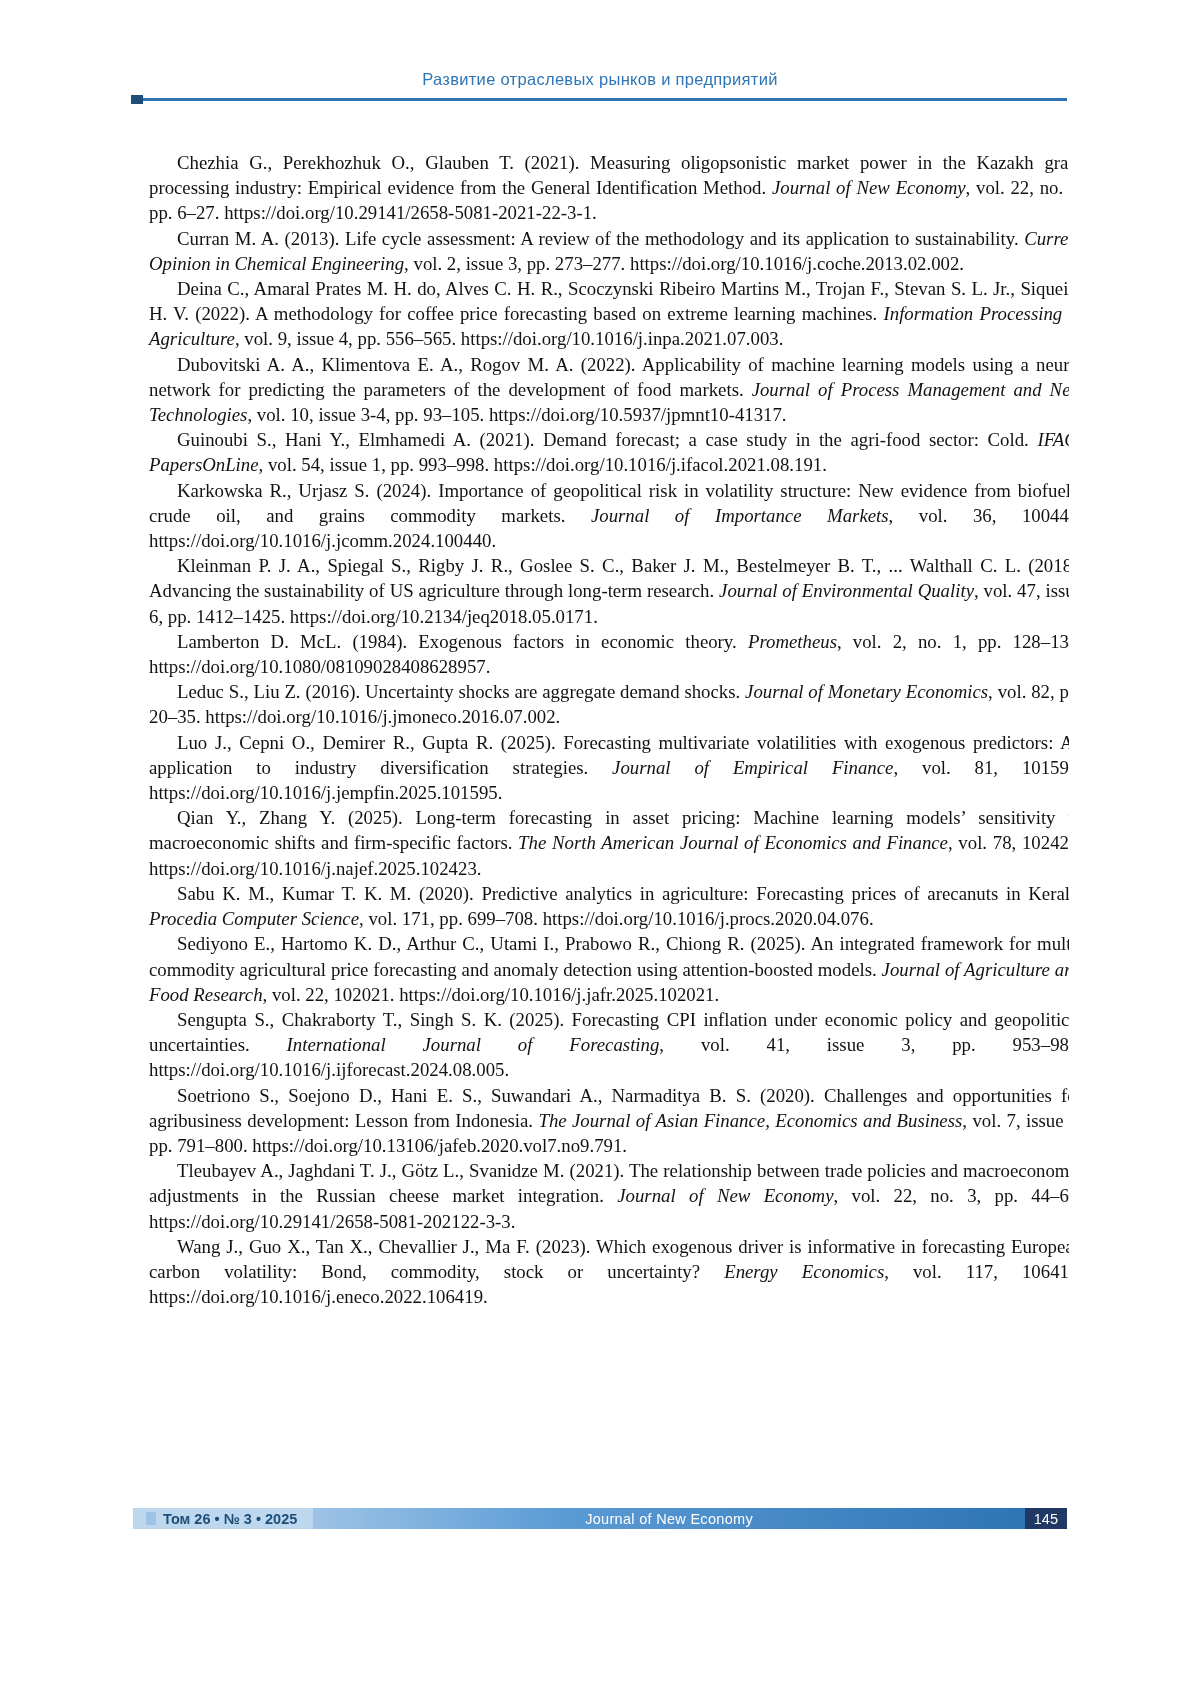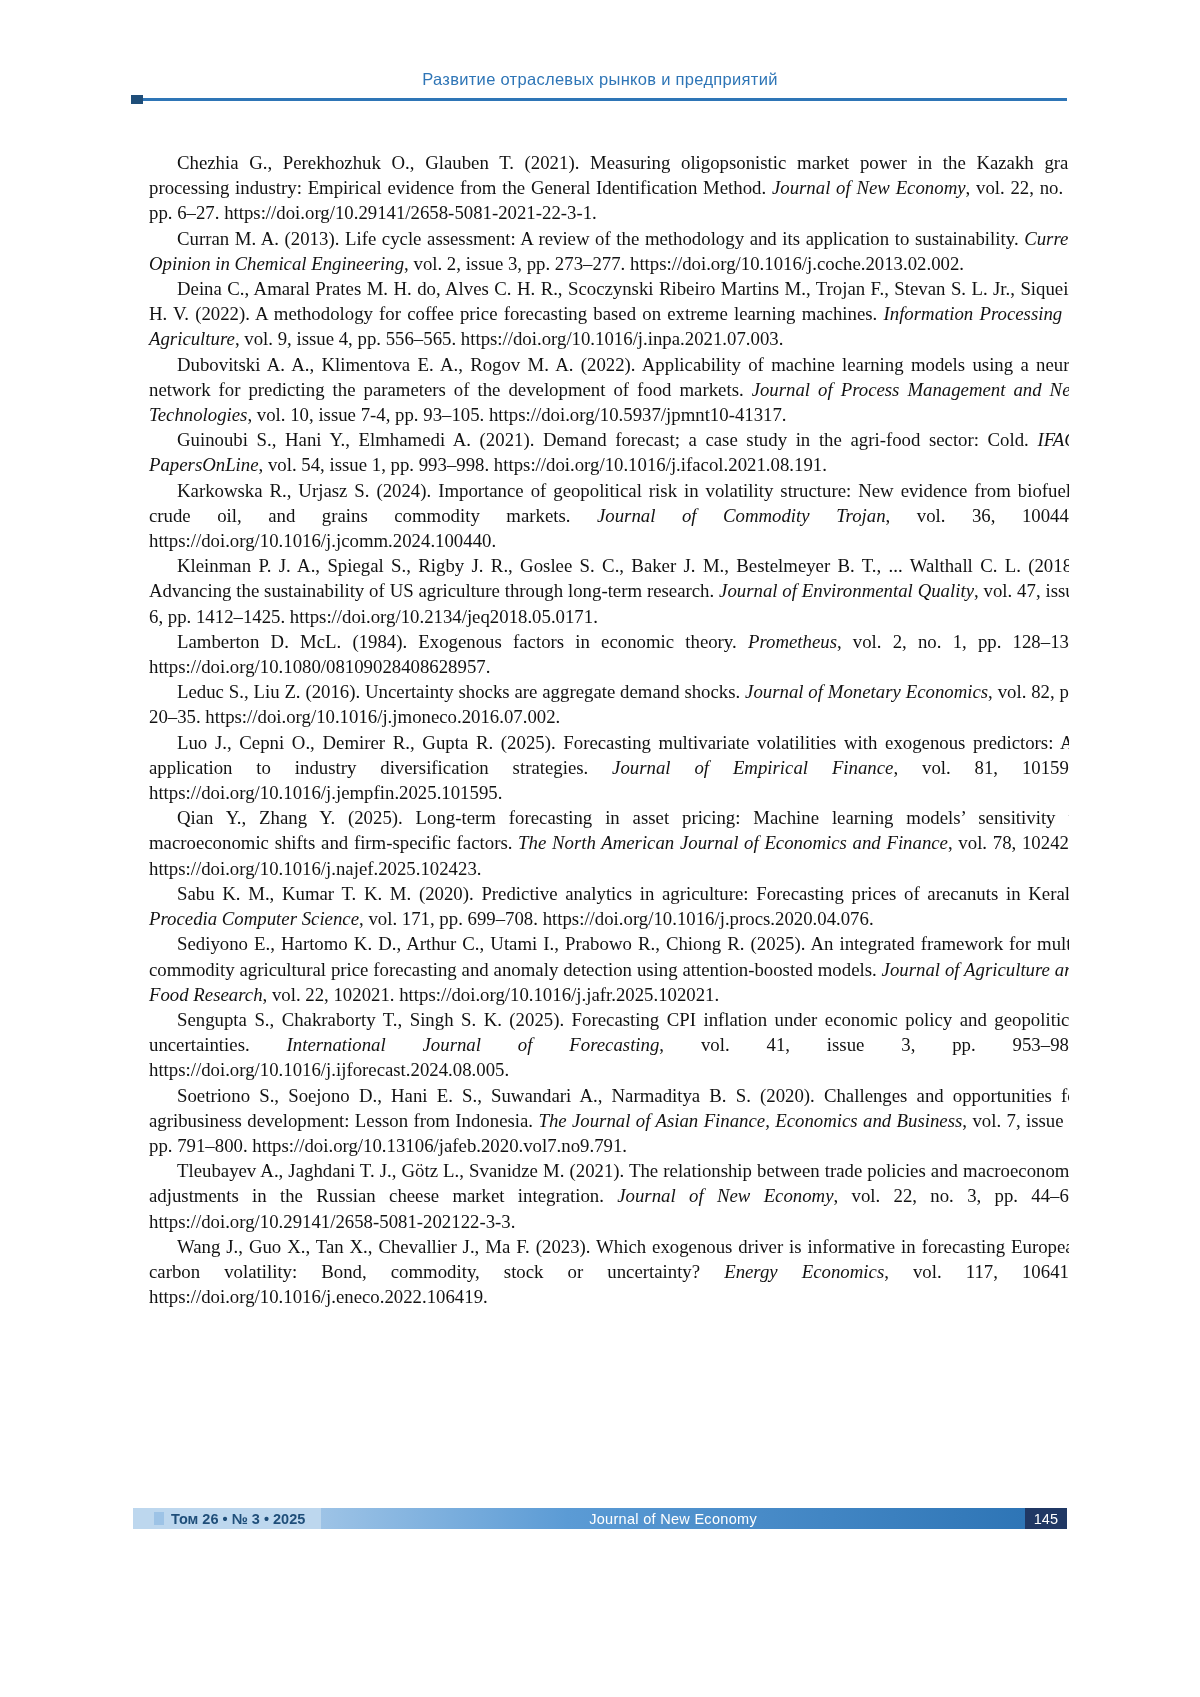--- a/index.html
+++ b/index.html
@@ -67,21 +67,21 @@
     align-items: stretch;
     font-family: "Liberation Sans", sans-serif;
     font-size: 14.5px;
   }
   .foot-left {
     background: #bdd7ee;
     color: #1f4e79;
     display: flex;
     align-items: center;
     gap: 7px;
-    padding: 0 16px 0 21px;
+    padding: 0 16px 0 13px;
     font-weight: bold;
     white-space: nowrap;
   }
   .foot-square {
     width: 10px;
     height: 13px;
     background: #9dc3e6;
     display: inline-block;
   }
   .foot-bar {
@@ -112,23 +112,23 @@
     <div class="running-head">Развитие отраслевых рынков и предприятий</div>
     <div class="head-rule">
       <span class="head-square"></span>
     </div>
   </div>
 
   <div class="refs" id="refs">
       <p class="ref"><span>Chezhia G., Perekhozhuk O., Glauben T. (2021). Measuring oligopsonistic market power in the Kazakh grain processing industry: Empirical evidence from the General Identification Method. </span><span class="it">Journal of New Economy</span><span>, vol. 22, no. 3, pp. 6–27. https://doi.org/10.29141/2658-5081-2021-22-3-1.</span></p>
       <p class="ref"><span>Curran M. A. (2013). Life cycle assessment: A review of the methodology and its application to sustainability. </span><span class="it">Current Opinion in Chemical Engineering</span><span>, vol. 2, issue 3, pp. 273–277. https://doi.org/10.1016/j.coche.2013.02.002.</span></p>
       <p class="ref"><span>Deina C., Amaral Prates M. H. do, Alves C. H. R., Scoczynski Ribeiro Martins M., Trojan F., Stevan S. L. Jr., Siqueira H. V. (2022). A methodology for coffee price forecasting based on extreme learning machines. </span><span class="it">Information Processing in Agriculture</span><span>, vol. 9, issue 4, pp. 556–565. https://doi.org/10.1016/j.inpa.2021.07.003.</span></p>
-      <p class="ref"><span>Dubovitski A. A., Klimentova E. A., Rogov M. A. (2022). Applicability of machine learning models using a neural network for predicting the parameters of the development of food markets. </span><span class="it">Journal of Process Management and New Technologies</span><span>, vol. 10, issue 7-4, pp. 93–105. https://doi.org/10.5937/jpmnt10-41317.</span></p>
+      <p class="ref"><span>Dubovitski A. A., Klimentova E. A., Rogov M. A. (2022). Applicability of machine learning models using a neural network for predicting the parameters of the development of food markets. </span><span class="it">Journal of Process Management and New Technologies</span><span>, vol. 10, issue 3-4, pp. 93–105. https://doi.org/10.5937/jpmnt10-41317.</span></p>
       <p class="ref"><span>Guinoubi S., Hani Y., Elmhamedi A. (2021). Demand forecast; a case study in the agri-food sector: Cold. </span><span class="it">IFAC-PapersOnLine</span><span>, vol. 54, issue 1, pp. 993–998. https://doi.org/10.1016/j.ifacol.2021.08.191.</span></p>
-      <p class="ref"><span>Karkowska R., Urjasz S. (2024). Importance of geopolitical risk in volatility structure: New evidence from biofuels, crude oil, and grains commodity markets. </span><span class="it">Journal of Commodity Trojan</span><span>, vol. 36, 100440. https://doi.org/10.1016/j.jcomm.2024.100440.</span></p>
+      <p class="ref"><span>Karkowska R., Urjasz S. (2024). Importance of geopolitical risk in volatility structure: New evidence from biofuels, crude oil, and grains commodity markets. </span><span class="it">Journal of Importance Markets</span><span>, vol. 36, 100440. https://doi.org/10.1016/j.jcomm.2024.100440.</span></p>
       <p class="ref"><span>Kleinman P. J. A., Spiegal S., Rigby J. R., Goslee S. C., Baker J. M., Bestelmeyer B. T., ... Walthall C. L. (2018). Advancing the sustainability of US agriculture through long-term research. </span><span class="it">Journal of Environmental Quality</span><span>, vol. 47, issue 6, pp. 1412–1425. https://doi.org/10.2134/jeq2018.05.0171.</span></p>
       <p class="ref"><span>Lamberton D. McL. (1984). Exogenous factors in economic theory. </span><span class="it">Prometheus</span><span>, vol. 2, no. 1, pp. 128–133. https://doi.org/10.1080/08109028408628957.</span></p>
       <p class="ref"><span>Leduc S., Liu Z. (2016). Uncertainty shocks are aggregate demand shocks. </span><span class="it">Journal of Monetary Economics</span><span>, vol. 82, pp. 20–35. https://doi.org/10.1016/j.jmoneco.2016.07.002.</span></p>
       <p class="ref"><span>Luo J., Cepni O., Demirer R., Gupta R. (2025). Forecasting multivariate volatilities with exogenous predictors: An application to industry diversification strategies. </span><span class="it">Journal of Empirical Finance</span><span>, vol. 81, 101595. https://doi.org/10.1016/j.jempfin.2025.101595.</span></p>
       <p class="ref"><span>Qian Y., Zhang Y. (2025). Long-term forecasting in asset pricing: Machine learning models’ sensitivity to macroeconomic shifts and firm-specific factors. </span><span class="it">The North American Journal of Economics and Finance</span><span>, vol. 78, 102423. https://doi.org/10.1016/j.najef.2025.102423.</span></p>
       <p class="ref"><span>Sabu K. M., Kumar T. K. M. (2020). Predictive analytics in agriculture: Forecasting prices of arecanuts in Kerala. </span><span class="it">Procedia Computer Science</span><span>, vol. 171, pp. 699–708. https://doi.org/10.1016/j.procs.2020.04.076.</span></p>
       <p class="ref"><span>Sediyono E., Hartomo K. D., Arthur C., Utami I., Prabowo R., Chiong R. (2025). An integrated framework for multi-commodity agricultural price forecasting and anomaly detection using attention-boosted models. </span><span class="it">Journal of Agriculture and Food Research</span><span>, vol. 22, 102021. https://doi.org/10.1016/j.jafr.2025.102021.</span></p>
       <p class="ref"><span>Sengupta S., Chakraborty T., Singh S. K. (2025). Forecasting CPI inflation under economic policy and geopolitical uncertainties. </span><span class="it">International Journal of Forecasting</span><span>, vol. 41, issue 3, pp. 953–981. https://doi.org/10.1016/j.ijforecast.2024.08.005.</span></p>
       <p class="ref"><span>Soetriono S., Soejono D., Hani E. S., Suwandari A., Narmaditya B. S. (2020). Challenges and opportunities for agribusiness development: Lesson from Indonesia. </span><span class="it">The Journal of Asian Finance, Economics and Business</span><span>, vol. 7, issue 9, pp. 791–800. https://doi.org/10.13106/jafeb.2020.vol7.no9.791.</span></p>
       <p class="ref"><span>Tleubayev A., Jaghdani T. J., Götz L., Svanidze M. (2021). The relationship between trade policies and macroeconomic adjustments in the Russian cheese market integration. </span><span class="it">Journal of New Economy</span><span>, vol. 22, no. 3, pp. 44–68. https://doi.org/10.29141/2658-5081-202122-3-3.</span></p>

